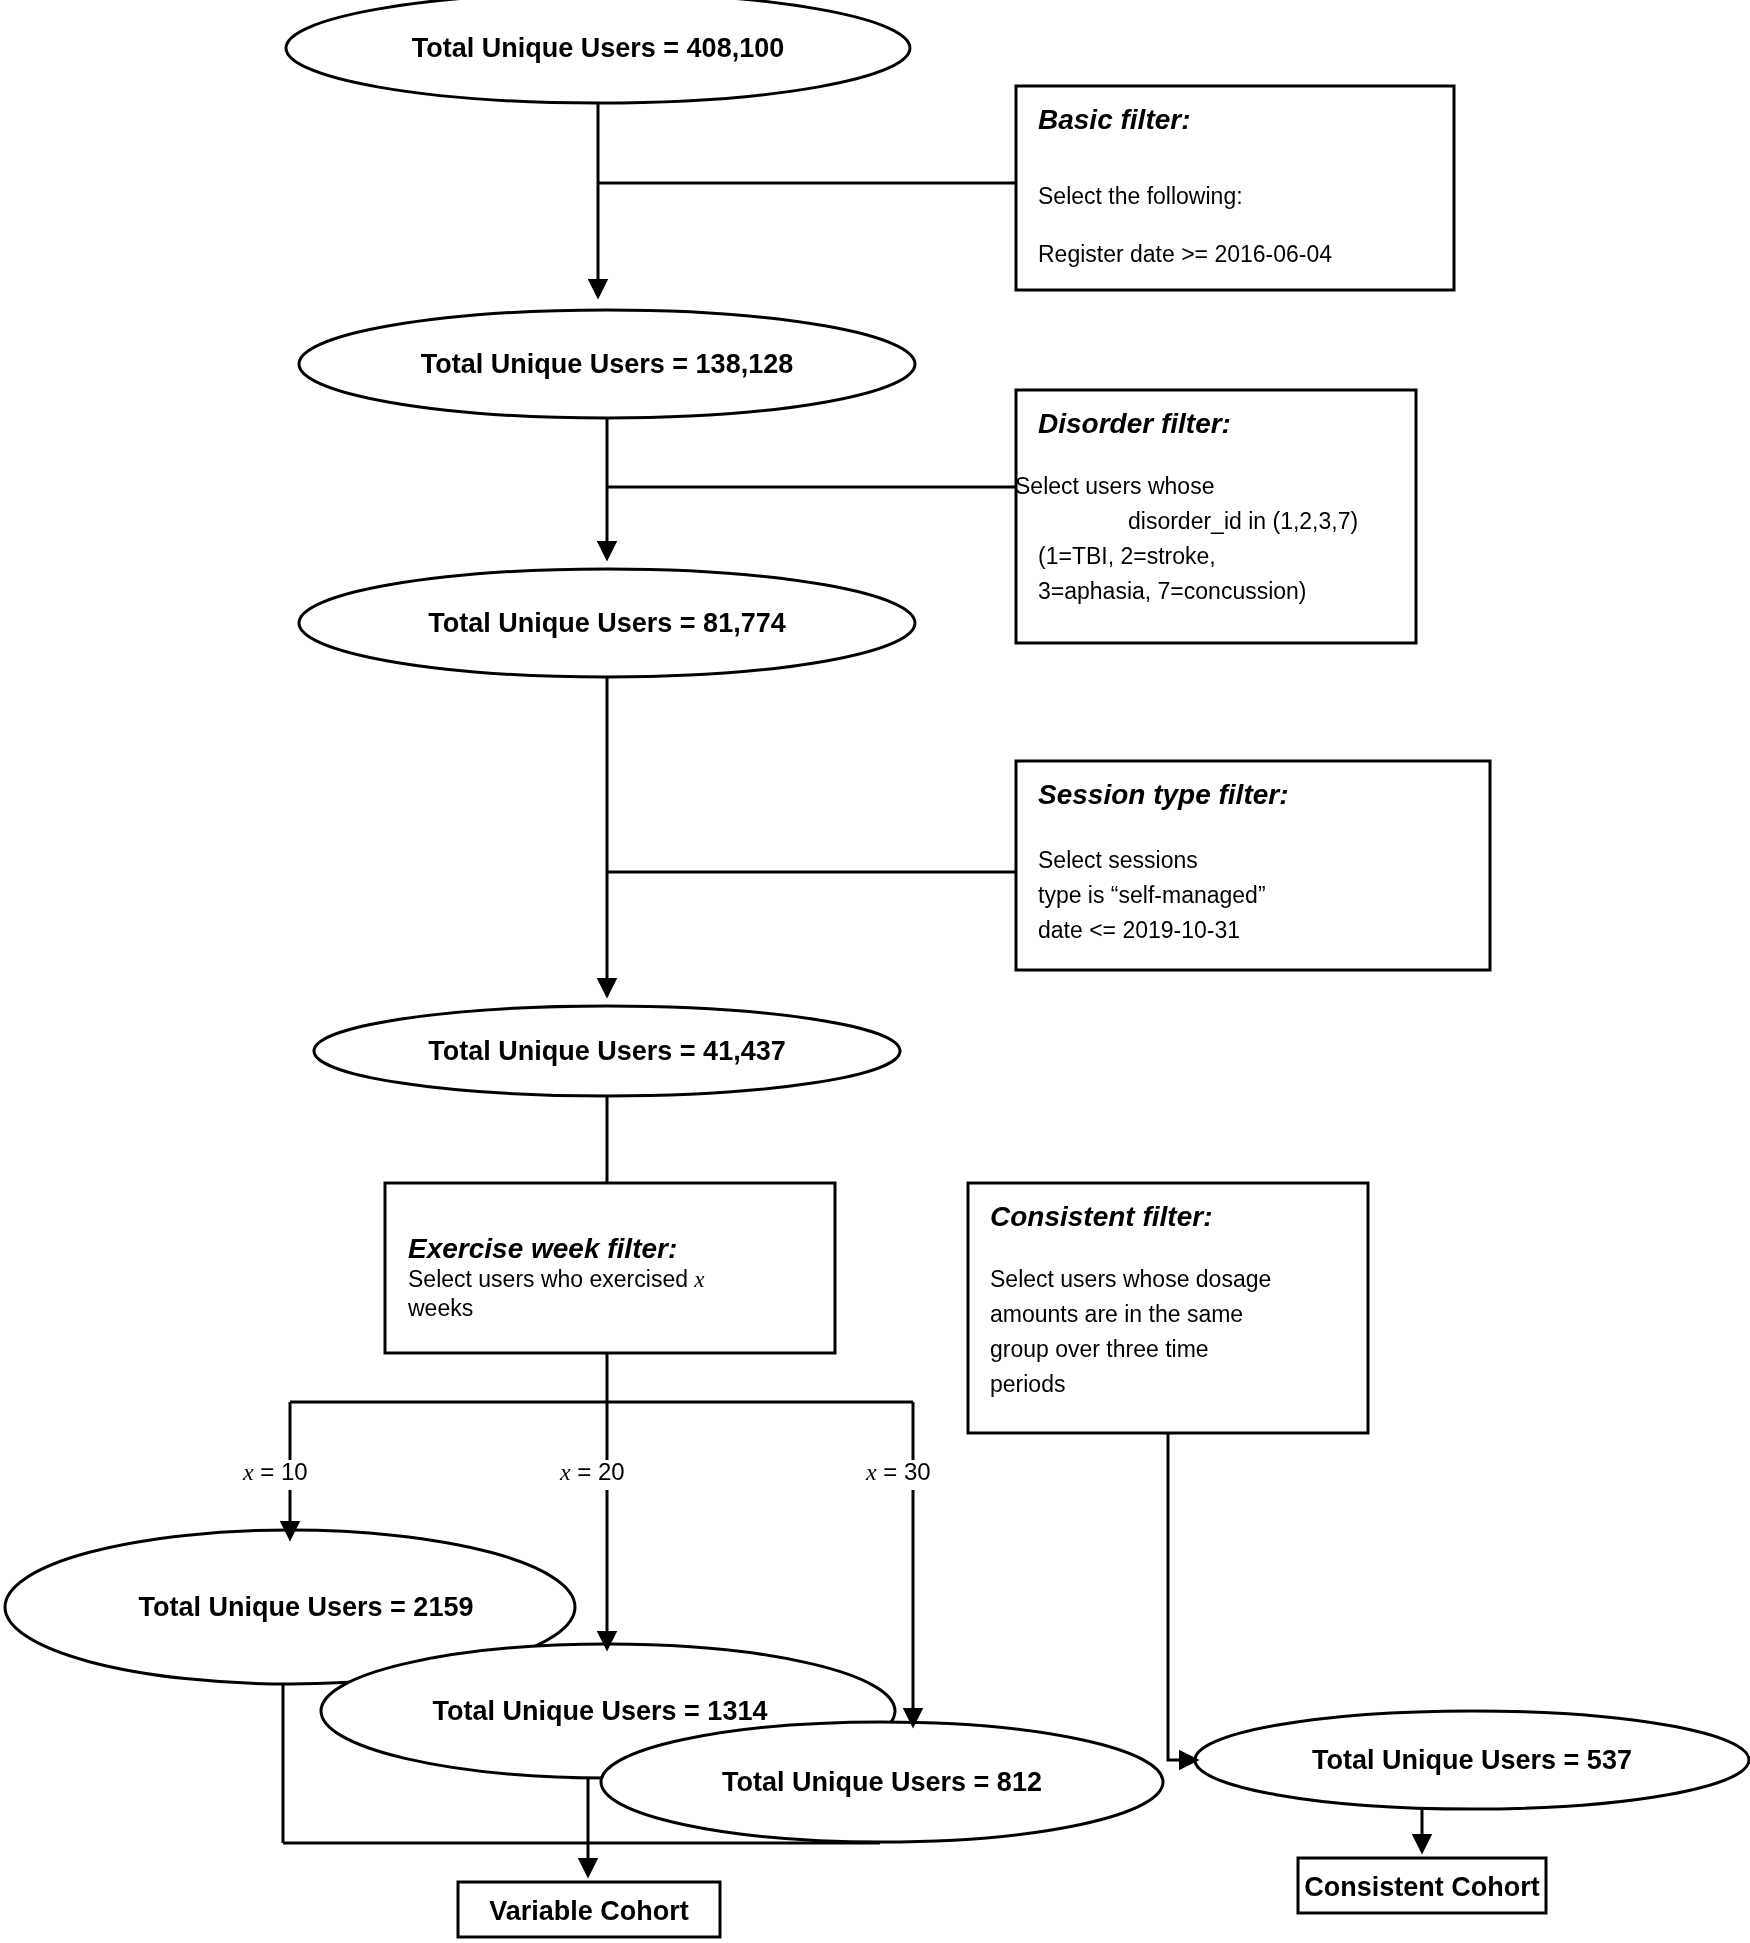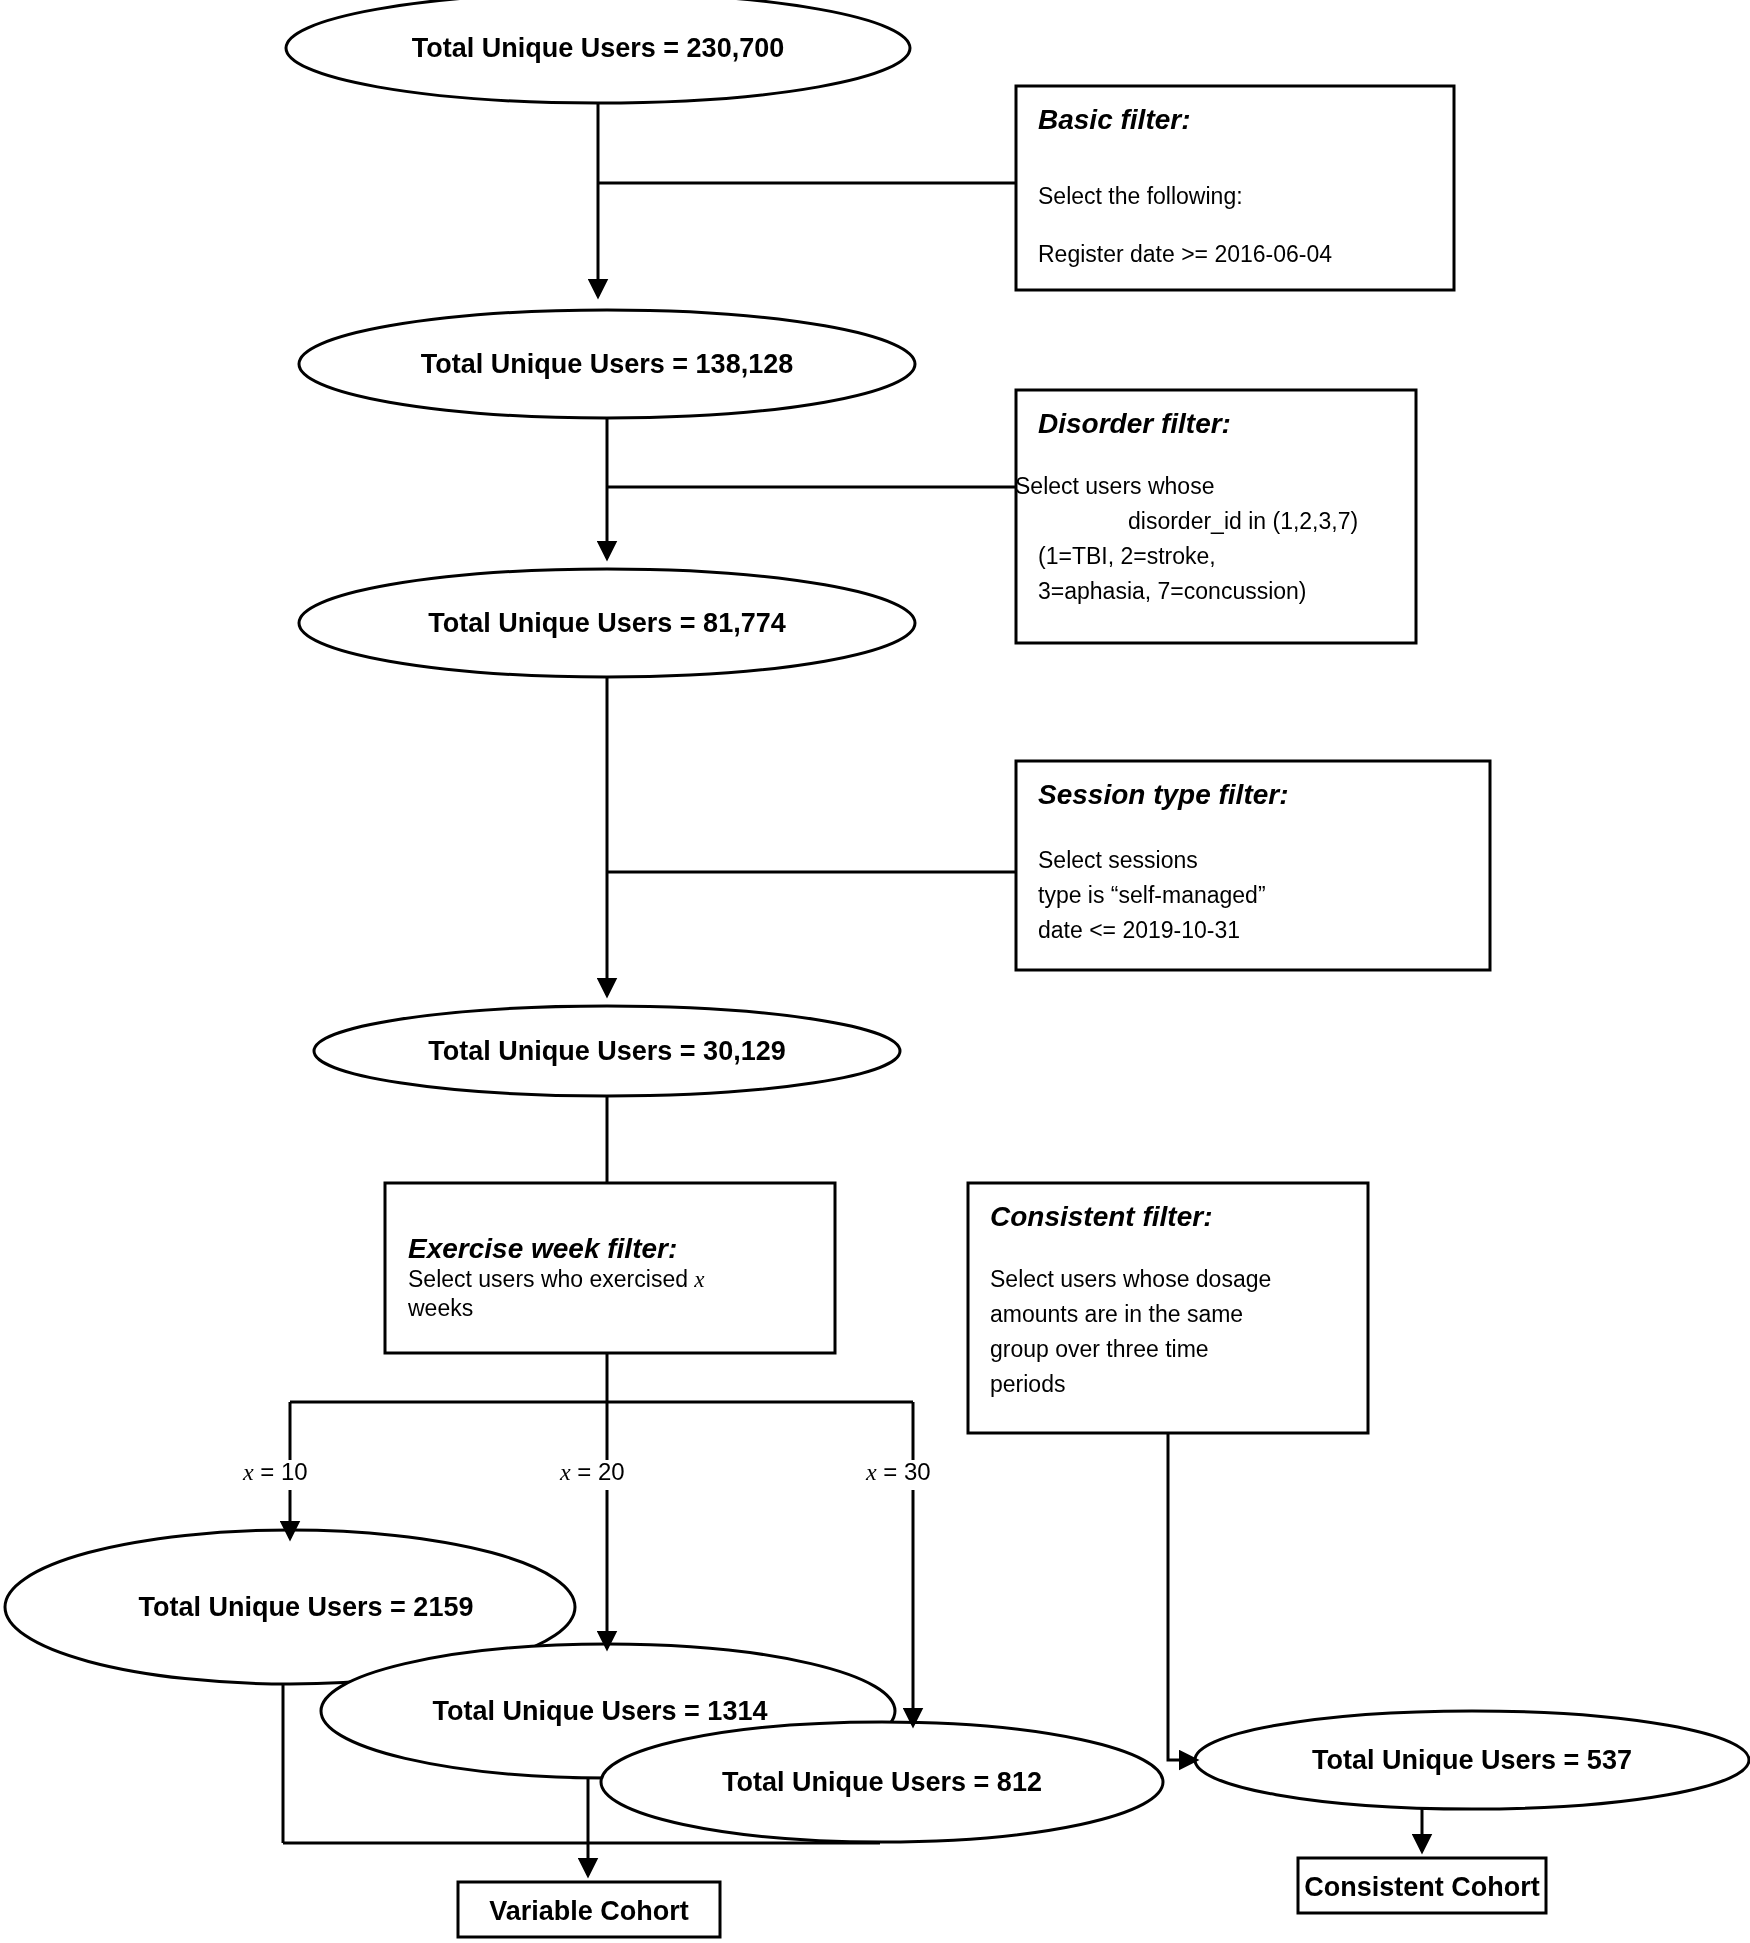--- a/index.html
+++ b/index.html
@@ -141,24 +141,24 @@
     <path class="edge" d="M 1168 1433 L 1168 1760 L 1196 1760" marker-end="url(#arrow)"></path>
 
     <path class="edge" d="M 283 1684 L 283 1843"></path>
     <path class="edge" d="M 880 1842 L 880 1843"></path>
     <path class="edge" d="M 283 1843 L 880 1843"></path>
     <path class="edge" d="M 588 1778 L 588 1875" marker-end="url(#arrow)"></path>
 
     <path class="edge" d="M 1422 1809 L 1422 1851" marker-end="url(#arrow)"></path>
   </svg>
 
-  <div class="node-label" style="left:298px; top:34px; width:600px;">Total Unique Users = 230,700</div>
+  <div class="node-label" style="left:298px; top:34px; width:600px;">Total Unique Users = 408,100</div>
   <div class="node-label" style="left:307px; top:350px; width:600px;">Total Unique Users = 138,128</div>
   <div class="node-label" style="left:307px; top:609px; width:600px;">Total Unique Users = 81,774</div>
-  <div class="node-label" style="left:307px; top:1037px; width:600px;">Total Unique Users = 30,129</div>
+  <div class="node-label" style="left:307px; top:1037px; width:600px;">Total Unique Users = 41,437</div>
   <div class="node-label" style="left:0px; top:1593px; width:580px;padding-left:16px;">Total Unique Users = 2159</div>
   <div class="node-label" style="left:310px; top:1697px; width:580px;">Total Unique Users = 1314</div>
   <div class="node-label" style="left:592px; top:1768px; width:580px;">Total Unique Users = 812</div>
   <div class="node-label" style="left:1182px; top:1746px; width:580px;">Total Unique Users = 537</div>
 
   <div class="box-title" style="left:1038px; top:104px;">Basic filter:</div>
   <div class="box-body" style="left:1038px; top:182px;">Select the following:</div>
   <div class="box-body" style="left:1038px; top:240px;">Register date &gt;= 2016-06-04</div>
 
   <div class="box-title" style="left:1038px; top:408px;">Disorder filter:</div>

